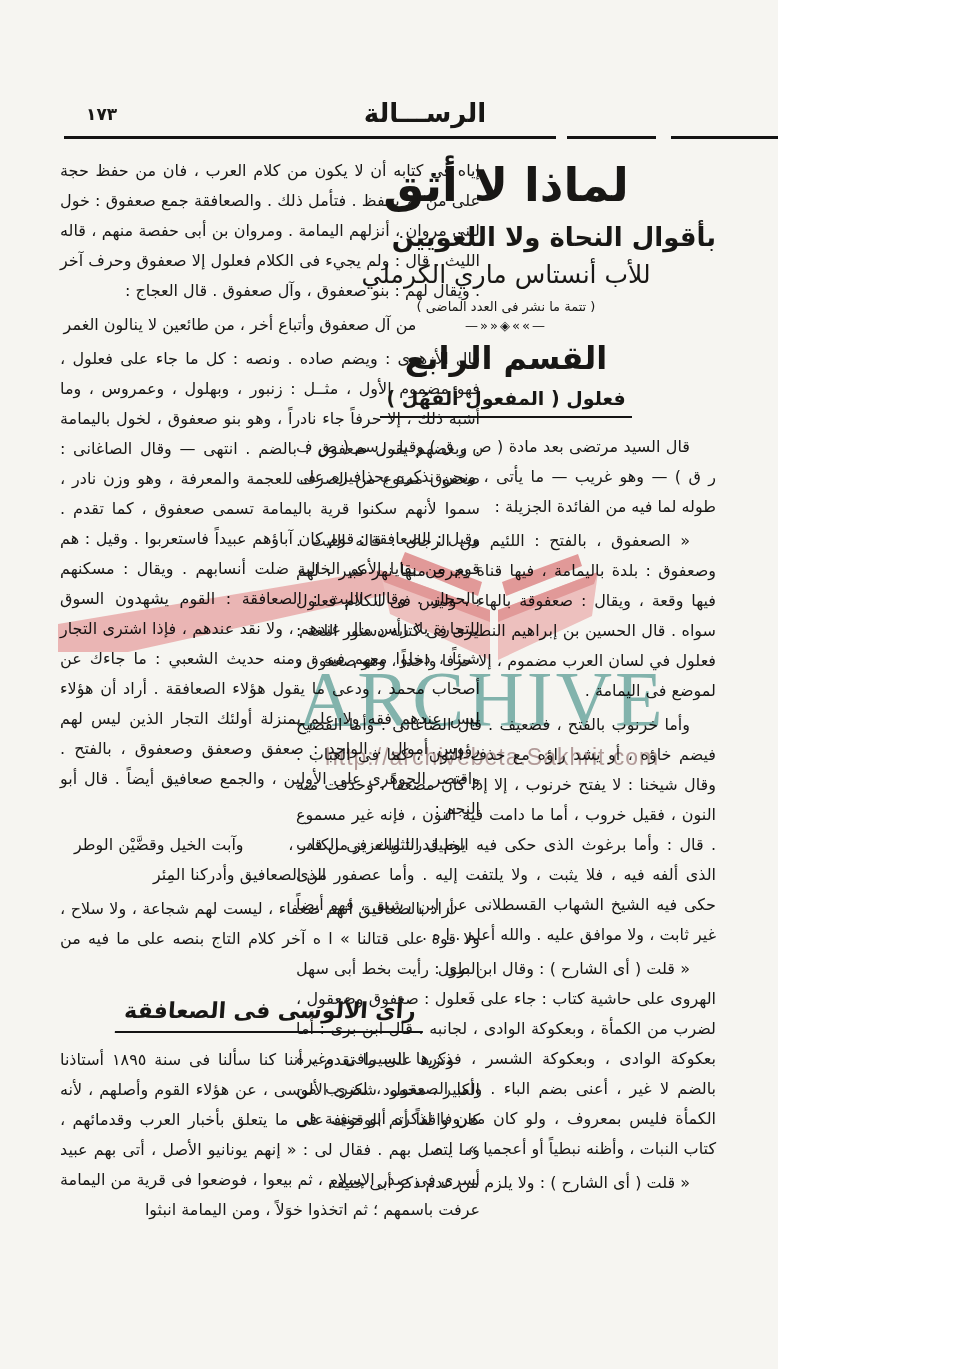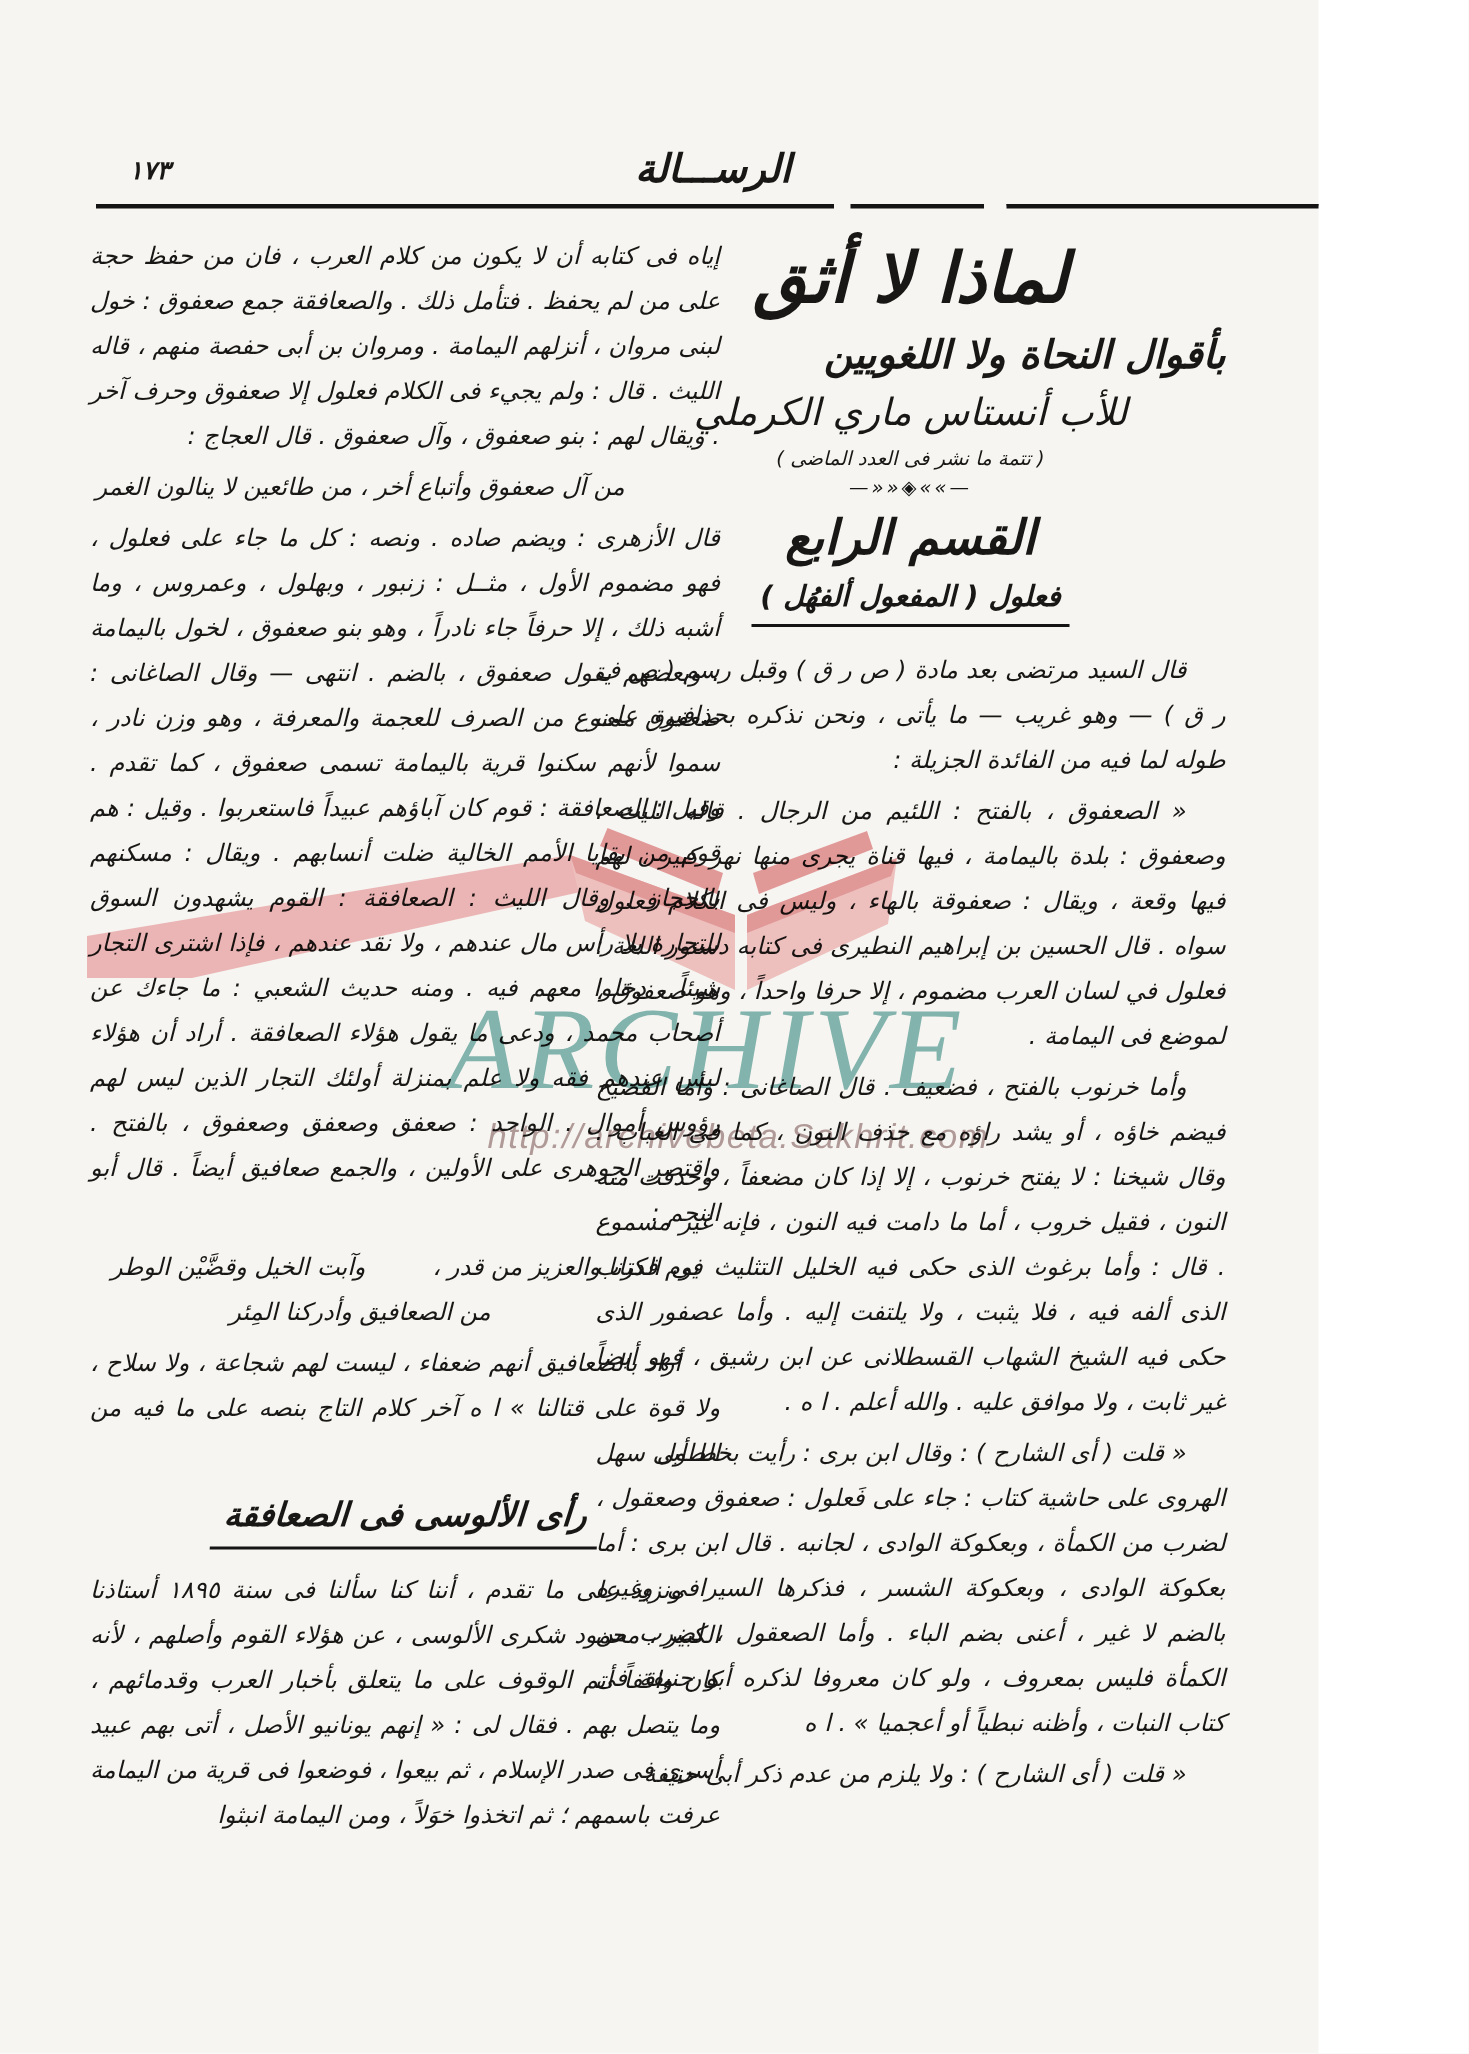--- a/index.html
+++ b/index.html
@@ -1,23 +1,22 @@
 <!DOCTYPE html>
 <html lang="ar"><head>
 <meta charset="utf-8">
 <style>
   html,body{margin:0;padding:0;}
   .page{
     position:relative;
-    width:879px;height:1369px;
+    width:778px;height:1369px;
     background:#f6f5f1;
     font-family:"DejaVu Sans", sans-serif;
     color:#181715;
     overflow:hidden;
-    font-style:italic;
   }
   
   .page-number{
     position:absolute;left:86px;top:104px;
     font-size:17px;font-weight:bold;letter-spacing:1px;
   }
   .masthead{
     position:absolute;left:0;right:0;top:98px;
     text-align:center;font-size:26px;font-weight:bold;
     transform:translateX(36px);

